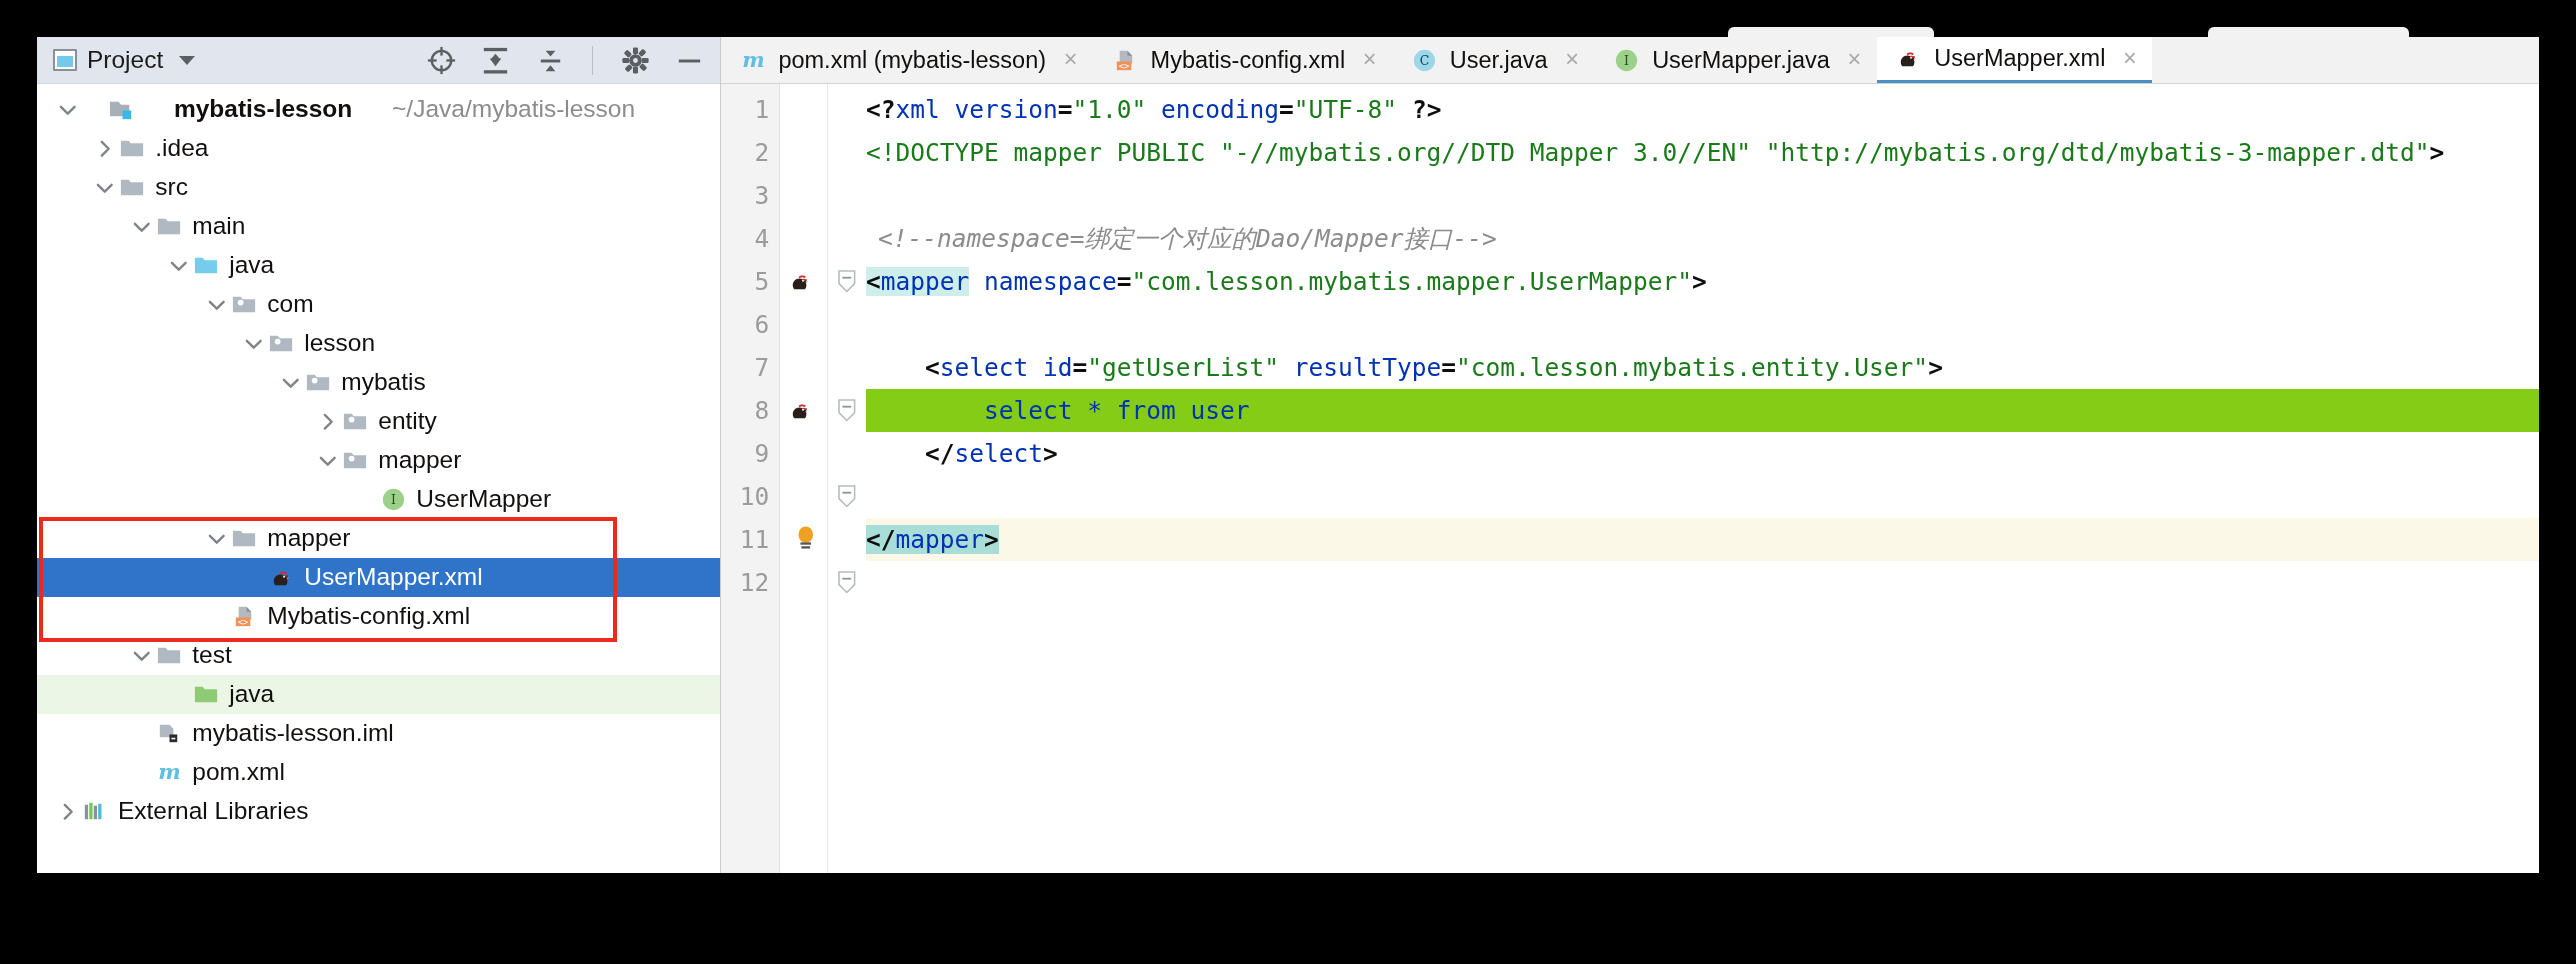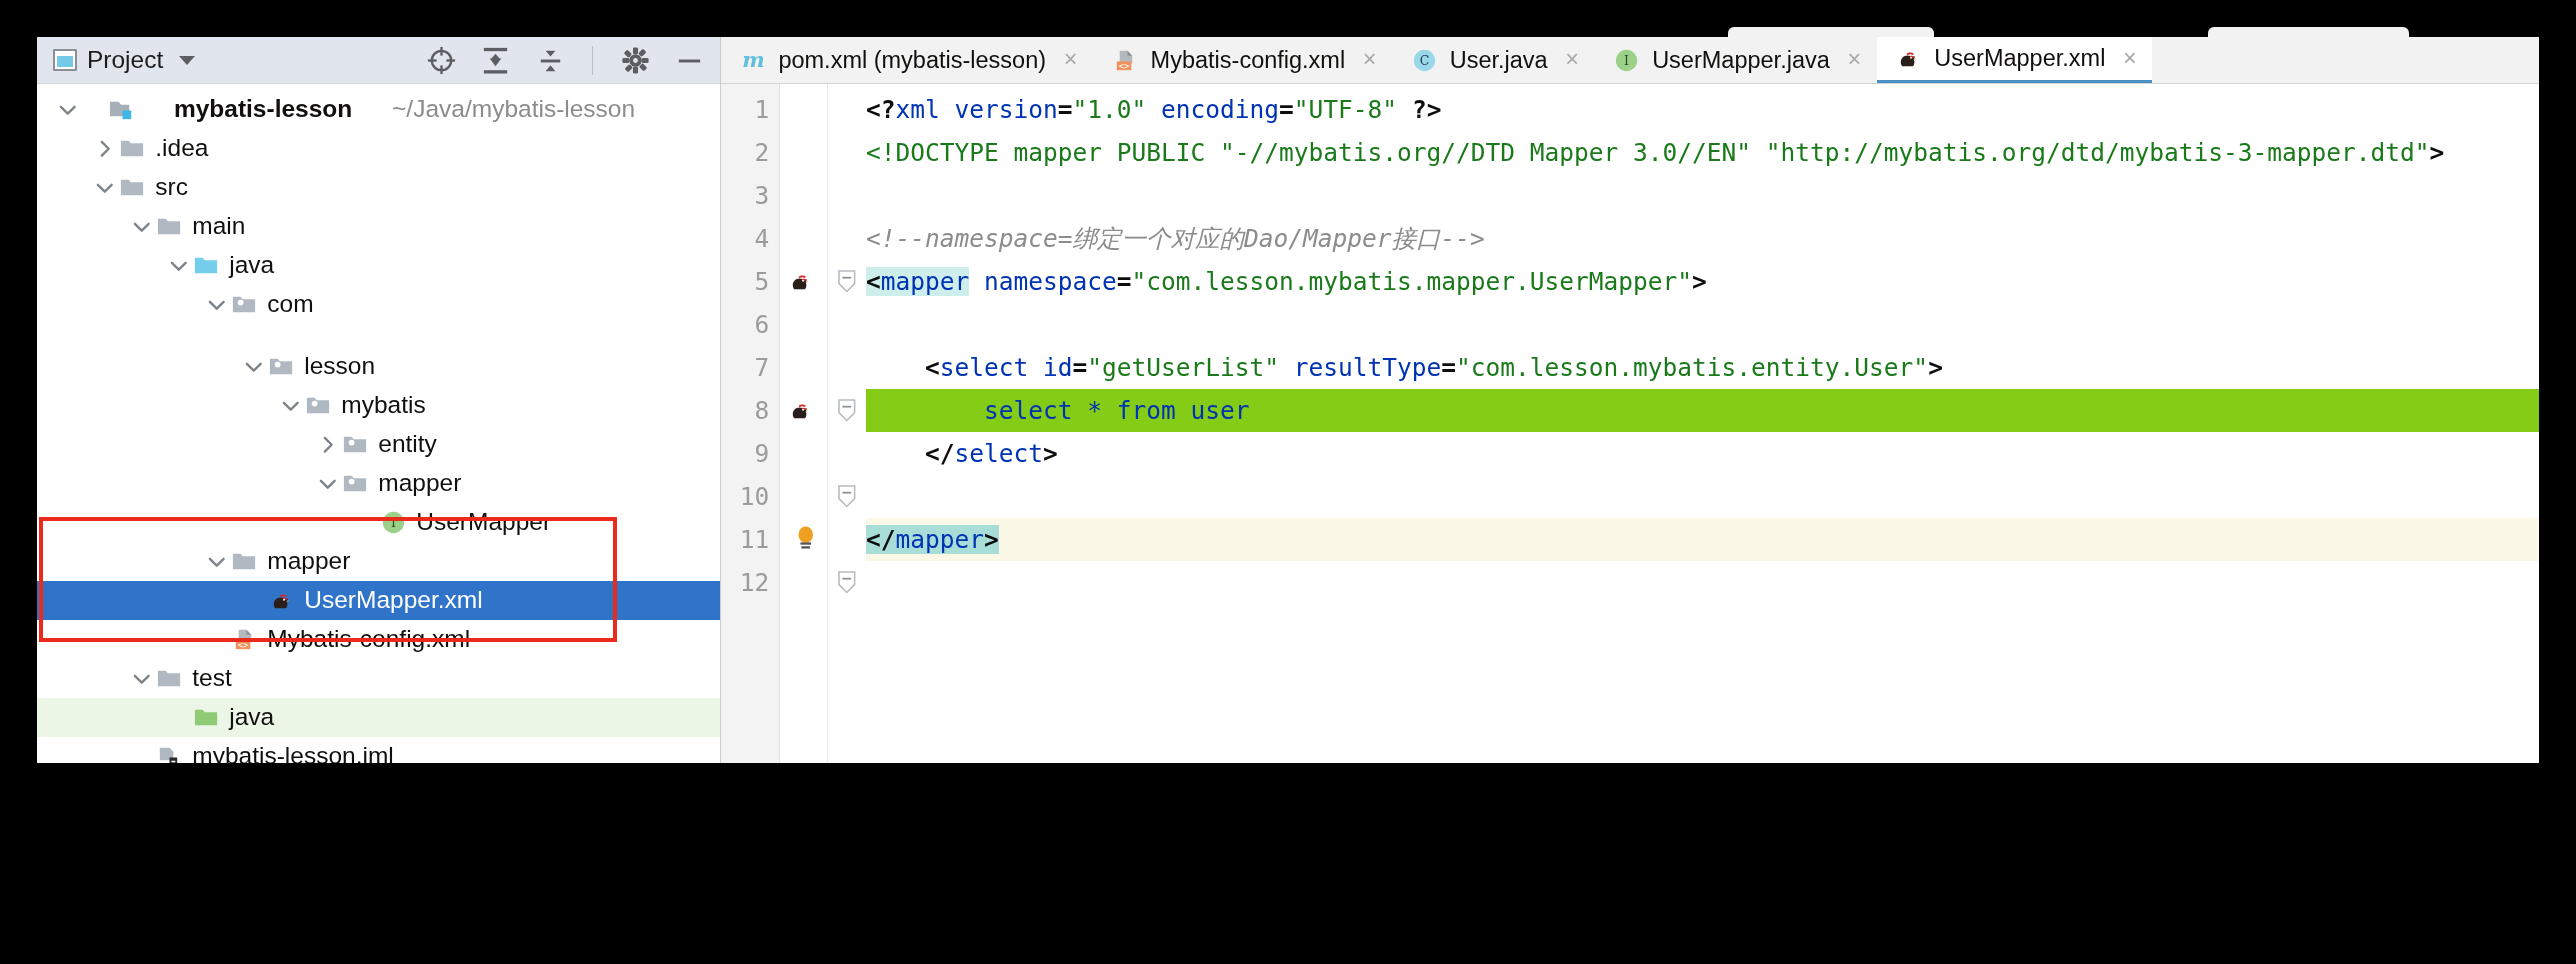--- a/index.html
+++ b/index.html
@@ -10,21 +10,21 @@
     height: 965px;
     overflow: hidden;
   }
   * { box-sizing: border-box; }
 
   .ide {
     position: absolute;
     left: 37px;
     top: 37px;
     width: 2502px;
-    height: 726px;
+    height: 836px;
     background: #ffffff;
     display: flex;
     flex-direction: column;
     font-family: "Liberation Sans", sans-serif;
   }
 
   
   .top-strip {
     position: absolute;
     left: 0; top: -37px;
@@ -240,21 +240,21 @@
     font-size: 24.5px;
     white-space: pre;
     color: #0d0d0d;
   }
   .cl.hl-yellow { background: #84cc16; }
   .cl.hl-cream { background: #fbf8e8; }
   .tk-tag  { color: #0033b3; }
   .tk-attr { color: #0033b3; }
   .tk-val  { color: #1a7a1a; }
   .tk-punct{ color: #0d0d0d; font-weight: bold; }
-  .tk-cmt  { color: #8c8c8c; font-style: italic; }
+  .tk-cmt  { color: #8c8c8c; font-style: italic; margin-left: 12px; }
   .tk-doct { color: #1a7a1a; }
   .sel-hl  { background: #cdeeea; }
   .sel-hl2 { background: #a8ddd8; }
 </style>
 </head>
 <body>
 
 <div class="ide">
 
   <div class="top-strip">
@@ -395,21 +395,21 @@
               </svg>
             </span>
             <span class="icon">
               <svg width="29" height="29" viewBox="0 0 30 30">
                 <path d="M3 7h8l2.2 2.6H26V23H3z" fill="#b0b9c1"></path>
                 <circle cx="11" cy="13" r="3" fill="#ffffff"></circle>
               </svg>
             </span>
             <span class="label">com</span>
           </div>
-          <div class="tree-row" style="padding-left: 204px; margin-top: 23px;">
+          <div class="tree-row" style="padding-left: 204px;">
             <span class="twisty">
               <svg width="25.5" height="25.5" viewBox="0 0 26 26">
                 <path d="M6 10l7 7 7-7" fill="none" stroke="#7d8389" stroke-width="2.4" stroke-linecap="round" stroke-linejoin="round"></path>
               </svg>
             </span>
             <span class="icon">
               <svg width="29" height="29" viewBox="0 0 30 30">
                 <path d="M3 7h8l2.2 2.6H26V23H3z" fill="#b0b9c1"></path>
                 <circle cx="11" cy="13" r="3" fill="#ffffff"></circle>
               </svg>

